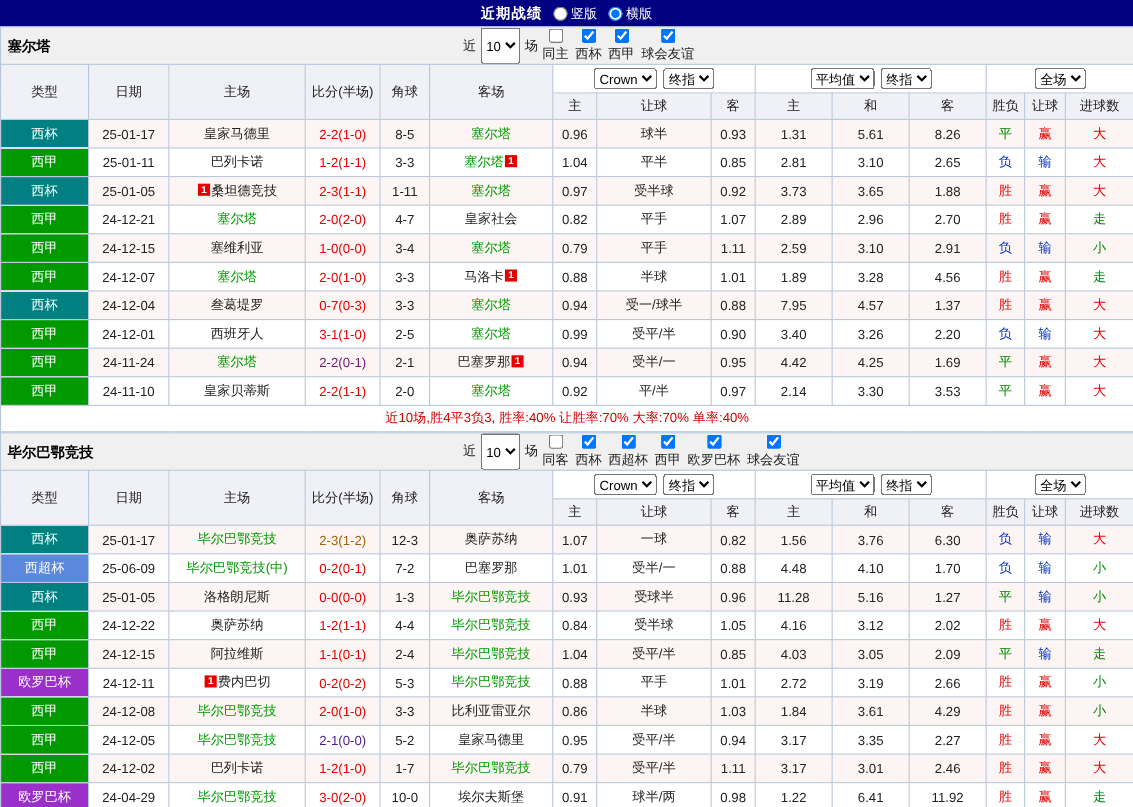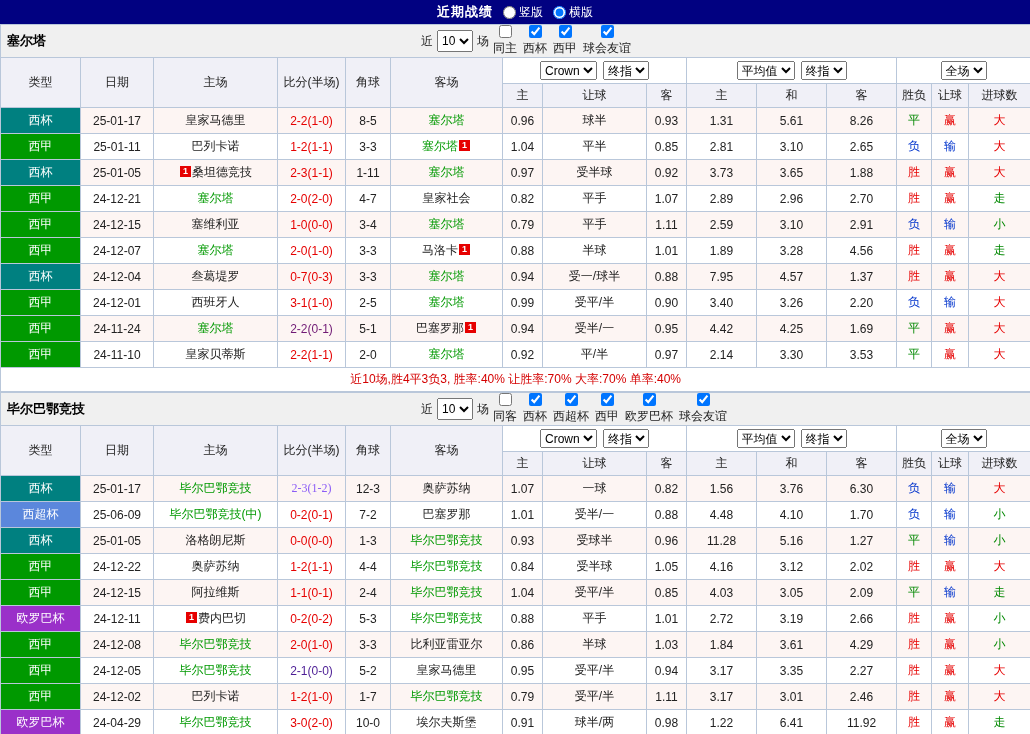--- a/index.html
+++ b/index.html
@@ -21,21 +21,21 @@
 
   table.sec { border-collapse:collapse; width:1030px; table-layout:fixed; font-size:12px; }
   .sec th, .sec td {
     border:1px solid #b9c7da; text-align:center; padding:0 1px;
     white-space:nowrap; overflow:hidden; height:26px; font-weight:normal; color:#222;
   }
   .shead td { background:#f0f0f0; height:25px; padding:0; border-left:1px solid #b9c7da; }
   .shwrap { display:flex; align-items:center; height:100%; }
   .team { font-weight:bold; font-size:13px; color:#000; padding-left:6px; width:420px; text-align:left; flex:0 0 auto; }
   .ctrls { display:inline-flex; align-items:center; gap:4px; }
-  .ctrls select { font-size:12px; height:22px; }
+  .ctrls select { font-size:12px; height:33px; }
   .cbs { display:inline-flex; align-items:center; }
   .cbs label { display:inline-flex; align-items:center; margin-right:6px; gap:2px; cursor:pointer;flex-direction:column; }
   .cbs input { margin:0; width:13px; height:13px; }
 
   .hd { background:#f0f0f7; }
   .ddcell { background:#ffffff; height:22px; }
   .ddcell select { font-size:12px; height:19px; max-width:72px; margin:0 3px; }
   .hrow2 th { background:#f0f0f7; height:24px; }
 
   tr.alt td { background:#fdf5f3; }
@@ -276,21 +276,21 @@
         <td>2.20</td>
         <td style="color: rgb(0, 51, 204);">负</td>
         <td style="color: rgb(0, 51, 204);">输</td>
         <td style="color: rgb(230, 0, 0);">大</td>
       </tr>
       <tr class="alt">
         <td style="background: rgb(0, 153, 0); color: rgb(255, 255, 255);">西甲</td>
         <td>24-11-24</td>
         <td><span class="tg">塞尔塔</span></td>
         <td style="color: #701a75;">2-2(0-1)</td>
-        <td>5-1</td>
+        <td>2-1</td>
         <td><span>巴塞罗那</span><span class="rc">1</span></td>
         <td>0.94</td>
         <td>受半/一</td>
         <td>0.95</td>
         <td>4.42</td>
         <td>4.25</td>
         <td>1.69</td>
         <td style="color: rgb(0, 136, 0);">平</td>
         <td style="color: rgb(230, 0, 0);">赢</td>
         <td style="color: rgb(230, 0, 0);">大</td>
@@ -404,21 +404,21 @@
       <th>胜负</th>
       <th>让球</th>
       <th>进球数</th>
     </tr>
   </tbody>
   <tbody>
       <tr class="alt">
         <td style="background: rgb(0, 128, 128); color: rgb(255, 255, 255);">西杯</td>
         <td>25-01-17</td>
         <td><span class="tg">毕尔巴鄂竞技</span></td>
-        <td style="color: #8b5cf6; font-family: Liberation Serif, serif;">2-3(1-2)</td>
+        <td style="color: #a16207;">2-3(1-2)</td>
         <td>12-3</td>
         <td><span>奥萨苏纳</span></td>
         <td>1.07</td>
         <td>一球</td>
         <td>0.82</td>
         <td>1.56</td>
         <td>3.76</td>
         <td>6.30</td>
         <td style="color: rgb(0, 51, 204);">负</td>
         <td style="color: rgb(0, 51, 204);">输</td>

